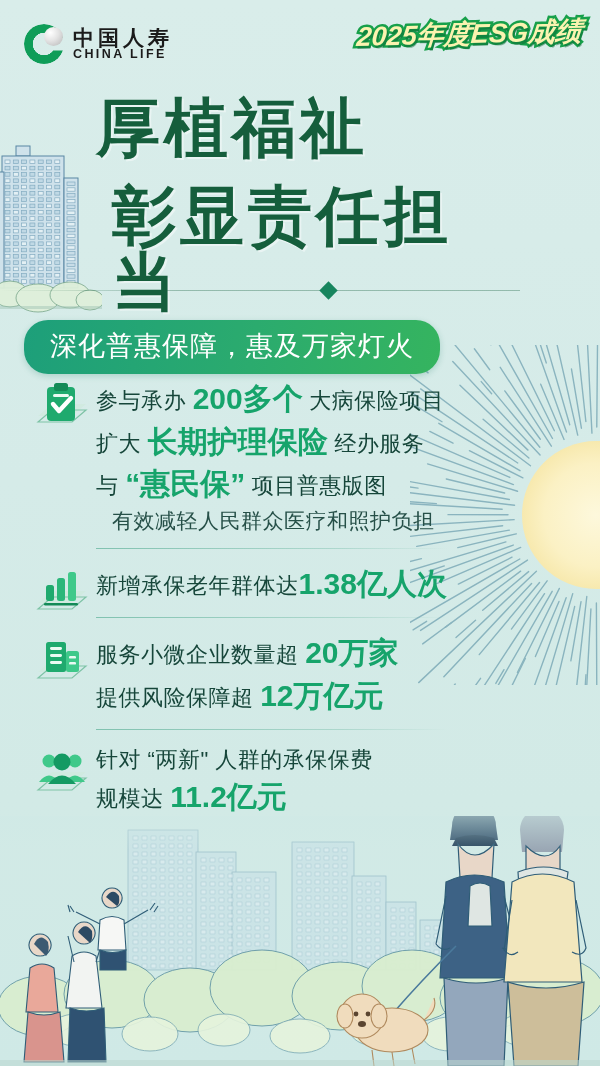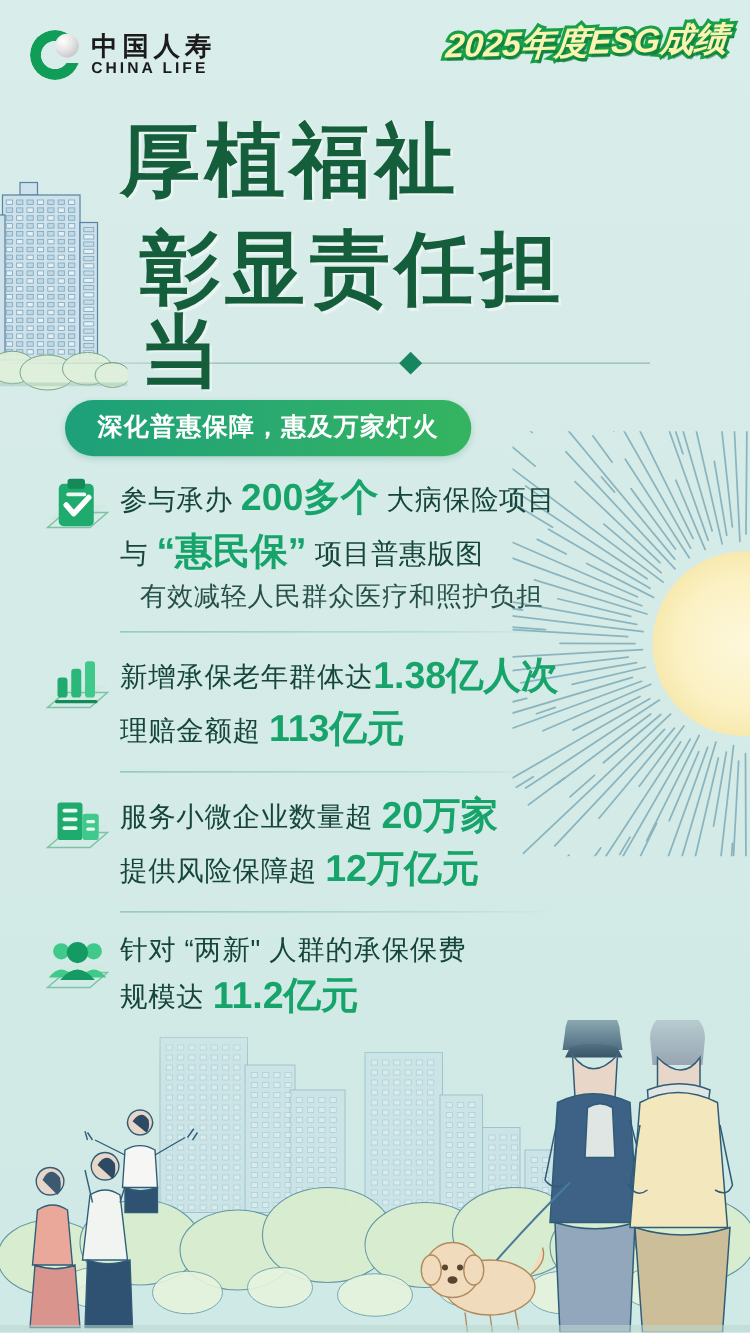--- a/index.html
+++ b/index.html
@@ -69,24 +69,24 @@
     position:absolute;left:0;top:194px;width:520px;height:1px;
     background:linear-gradient(90deg,rgba(21,94,60,0) 0%,rgba(21,94,60,.35) 35%,rgba(21,94,60,.35) 100%);
   }
   #title-diamond{
     position:absolute;left:322px;top:188px;width:13px;height:13px;
     background:#17855e;transform:rotate(45deg);
   }
 
   
   #banner{
-    position:absolute;left:52px;top:320px;
+    position:absolute;left:24px;top:320px;
     padding:8px 26px 10px 26px;border-radius:24px;
     background:linear-gradient(100deg,#1d9f7a 0%,#2bab6e 55%,#35b45f 100%);
-    color:#ffffff;font-size:20px;font-weight:bold;letter-spacing:1px;
+    color:#ffffff;font-size:27px;font-weight:normal;letter-spacing:1px;
     box-shadow:0 2px 6px rgba(20,120,90,.22);
     white-space:nowrap;
   }
 
   
   #stats{position:absolute;left:0;top:378px;width:552px;}
   .stat{position:relative;padding-left:96px;margin-bottom:6px;}
   .stat-icon{
     position:absolute;left:34px;top:4px;width:56px;height:56px;
   }
@@ -438,37 +438,37 @@
     <svg viewBox="0 0 56 56" width="56" height="56">
       <path d="M4 34 L18 22 L52 22 L38 34 Z" fill="#cfe9dd" opacity=".75"></path>
       <path d="M4 40 L18 28 L52 28 L38 40 Z" fill="none" stroke="#7ec3a6" stroke-width="1.2"></path>
       <rect x="13" y="5" width="28" height="34" rx="4" fill="#1faa6e"></rect>
       <rect x="20" y="1" width="14" height="8" rx="2.5" fill="#138a57"></rect>
       <rect x="19" y="12" width="16" height="3" rx="1.5" fill="#eafaf2"></rect>
       <path d="M19 22 l6 7 l12 -13" fill="none" stroke="#ffffff" stroke-width="4.4" stroke-linecap="round" stroke-linejoin="round"></path>
     </svg>
         </div>
         <div class="stat-line"><span>参与承办 </span><span class="big">200多个</span><span> 大病保险项目</span></div>
+        <div class="stat-line"><span>扩大 </span><span class="big">长期护理保险</span><span> 经办服务</span></div>
         <div class="stat-line"><span>与 </span><span class="big">“惠民保”</span><span> 项目普惠版图</span></div>
         <div class="stat-line small"><span>有效减轻人民群众医疗和照护负担</span></div>
       </div>
       <div class="stat-sep"></div>
       <div class="stat">
         <div class="stat-icon">
     <svg viewBox="0 0 56 56" width="56" height="56">
       <path d="M4 36 L18 24 L52 24 L38 36 Z" fill="#cfe9dd" opacity=".75"></path>
       <path d="M4 42 L18 30 L52 30 L38 42 Z" fill="none" stroke="#7ec3a6" stroke-width="1.2"></path>
       <rect x="12" y="18" width="8" height="16" rx="2.5" fill="#1faa6e"></rect>
       <rect x="23" y="11" width="8" height="23" rx="2.5" fill="#2bb77a"></rect>
       <rect x="34" y="5" width="8" height="29" rx="2.5" fill="#3fc98a"></rect>
       <rect x="10" y="36" width="34" height="2.6" rx="1.3" fill="#138a57"></rect>
     </svg>
         </div>
         <div class="stat-line"><span>新增承保老年群体达</span><span class="big">1.38亿人次</span></div>
-        <div class="stat-line"><span>理赔金额超 </span><span class="big">113亿元</span></div>
       </div>
       <div class="stat-sep"></div>
       <div class="stat">
         <div class="stat-icon">
     <svg viewBox="0 0 56 56" width="56" height="56">
       <path d="M4 36 L18 24 L52 24 L38 36 Z" fill="#cfe9dd" opacity=".75"></path>
       <path d="M4 42 L18 30 L52 30 L38 42 Z" fill="none" stroke="#7ec3a6" stroke-width="1.2"></path>
       <rect x="12" y="6" width="20" height="30" rx="2.5" fill="#1faa6e"></rect>
       <rect x="32" y="15" width="13" height="21" rx="2.5" fill="#3fc98a"></rect>
       <g fill="#eafaf2">

